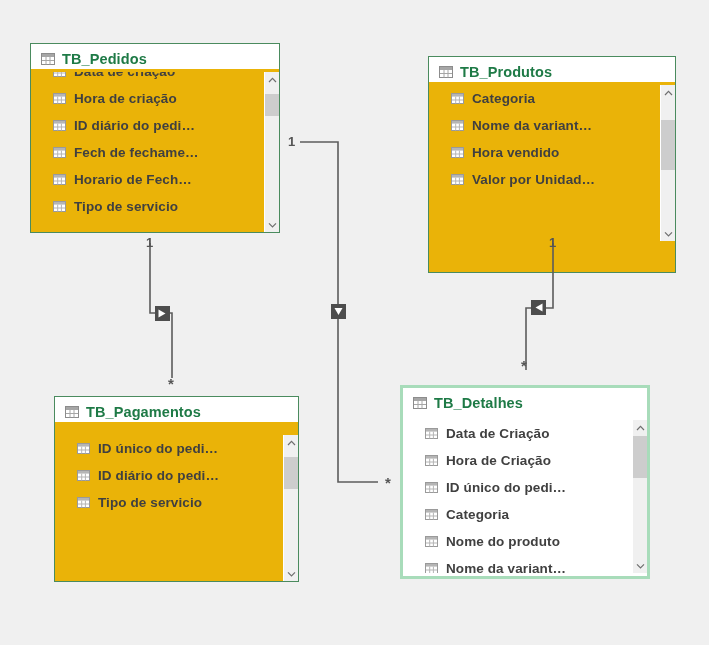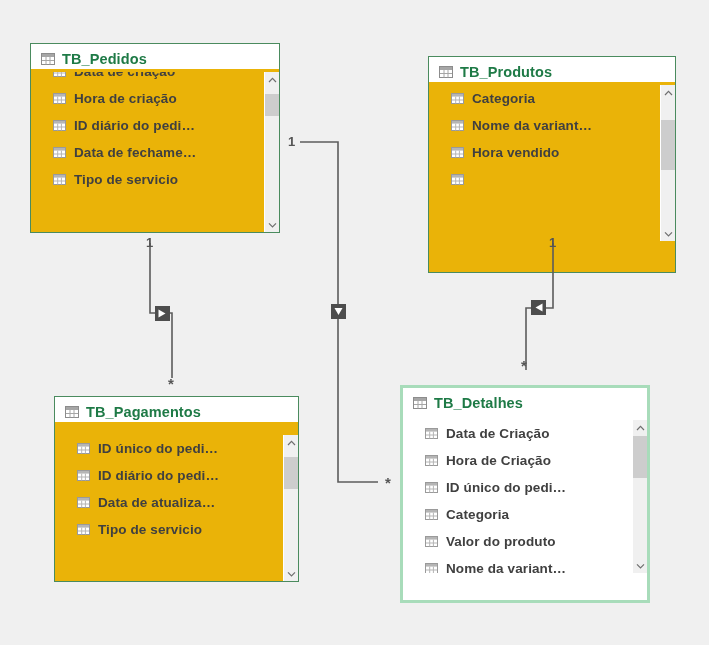--- a/index.html
+++ b/index.html
@@ -188,21 +188,31 @@
           <span class="field-label">ID diário do pedi…</span>
         </div>
         <div class="field-row">
           <svg class="ico-field" viewBox="0 0 13 11">
             <rect x="0.5" y="0.5" width="12" height="10" fill="#ffffff" stroke="#9a9a9a"></rect>
             <rect x="1" y="1" width="11" height="2.6" fill="#b5b5b5"></rect>
             <line x1="1" y1="7" x2="12" y2="7" stroke="#b5b5b5"></line>
             <line x1="4.7" y1="3.6" x2="4.7" y2="10.5" stroke="#b5b5b5"></line>
             <line x1="8.4" y1="3.6" x2="8.4" y2="10.5" stroke="#b5b5b5"></line>
           </svg>
-          <span class="field-label">Data de fechame…</span>
+          <span class="field-label">Fech de fechame…</span>
+        </div>
+        <div class="field-row">
+          <svg class="ico-field" viewBox="0 0 13 11">
+            <rect x="0.5" y="0.5" width="12" height="10" fill="#ffffff" stroke="#9a9a9a"></rect>
+            <rect x="1" y="1" width="11" height="2.6" fill="#b5b5b5"></rect>
+            <line x1="1" y1="7" x2="12" y2="7" stroke="#b5b5b5"></line>
+            <line x1="4.7" y1="3.6" x2="4.7" y2="10.5" stroke="#b5b5b5"></line>
+            <line x1="8.4" y1="3.6" x2="8.4" y2="10.5" stroke="#b5b5b5"></line>
+          </svg>
+          <span class="field-label">Horario de Fech…</span>
         </div>
         <div class="field-row">
           <svg class="ico-field" viewBox="0 0 13 11">
             <rect x="0.5" y="0.5" width="12" height="10" fill="#ffffff" stroke="#9a9a9a"></rect>
             <rect x="1" y="1" width="11" height="2.6" fill="#b5b5b5"></rect>
             <line x1="1" y1="7" x2="12" y2="7" stroke="#b5b5b5"></line>
             <line x1="4.7" y1="3.6" x2="4.7" y2="10.5" stroke="#b5b5b5"></line>
             <line x1="8.4" y1="3.6" x2="8.4" y2="10.5" stroke="#b5b5b5"></line>
           </svg>
           <span class="field-label">Tipo de servicio</span>
@@ -268,20 +278,21 @@
           <span class="field-label">Hora vendido</span>
         </div>
         <div class="field-row">
           <svg class="ico-field" viewBox="0 0 13 11">
             <rect x="0.5" y="0.5" width="12" height="10" fill="#ffffff" stroke="#9a9a9a"></rect>
             <rect x="1" y="1" width="11" height="2.6" fill="#b5b5b5"></rect>
             <line x1="1" y1="7" x2="12" y2="7" stroke="#b5b5b5"></line>
             <line x1="4.7" y1="3.6" x2="4.7" y2="10.5" stroke="#b5b5b5"></line>
             <line x1="8.4" y1="3.6" x2="8.4" y2="10.5" stroke="#b5b5b5"></line>
           </svg>
+          <span class="field-label">Valor por Unidad…</span>
         </div>
       </div>
     </div>
     <div class="sb" style="right:0; top:28px; height:156px;">
       <div class="sb-arrow up">
         <svg width="9" height="6" viewBox="0 0 9 6">
           <polyline points="1,5 4.5,1.3 8,5" fill="none" stroke="#6f6f6f" stroke-width="1.2"></polyline>
         </svg>
       </div>
       <div class="sb-thumb" style="top:35px; height:50px;"></div>
@@ -327,50 +338,40 @@
           <span class="field-label">ID diário do pedi…</span>
         </div>
         <div class="field-row">
           <svg class="ico-field" viewBox="0 0 13 11">
             <rect x="0.5" y="0.5" width="12" height="10" fill="#ffffff" stroke="#9a9a9a"></rect>
             <rect x="1" y="1" width="11" height="2.6" fill="#b5b5b5"></rect>
             <line x1="1" y1="7" x2="12" y2="7" stroke="#b5b5b5"></line>
             <line x1="4.7" y1="3.6" x2="4.7" y2="10.5" stroke="#b5b5b5"></line>
             <line x1="8.4" y1="3.6" x2="8.4" y2="10.5" stroke="#b5b5b5"></line>
           </svg>
-          <span class="field-label">Data de atualiza…</span>
-        </div>
-        <div class="field-row">
-          <svg class="ico-field" viewBox="0 0 13 11">
-            <rect x="0.5" y="0.5" width="12" height="10" fill="#ffffff" stroke="#9a9a9a"></rect>
-            <rect x="1" y="1" width="11" height="2.6" fill="#b5b5b5"></rect>
-            <line x1="1" y1="7" x2="12" y2="7" stroke="#b5b5b5"></line>
-            <line x1="4.7" y1="3.6" x2="4.7" y2="10.5" stroke="#b5b5b5"></line>
-            <line x1="8.4" y1="3.6" x2="8.4" y2="10.5" stroke="#b5b5b5"></line>
-          </svg>
           <span class="field-label">Tipo de servicio</span>
         </div>
       </div>
     </div>
     <div class="sb" style="right:0; top:38px; height:146px;">
       <div class="sb-arrow up">
         <svg width="9" height="6" viewBox="0 0 9 6">
           <polyline points="1,5 4.5,1.3 8,5" fill="none" stroke="#6f6f6f" stroke-width="1.2"></polyline>
         </svg>
       </div>
       <div class="sb-thumb" style="top:22px; height:32px;"></div>
       <div class="sb-arrow down">
         <svg width="9" height="6" viewBox="0 0 9 6">
           <polyline points="1,1.3 4.5,5 8,1.3" fill="none" stroke="#6f6f6f" stroke-width="1.2"></polyline>
         </svg>
       </div>
     </div>
   </div>
 
-  <div class="tbl selected" id="tb-detalhes" style="left:400px; top:385px; width:250px; height:218px;">
+  <div class="tbl selected" id="tb-detalhes" style="left:400px; top:385px; width:250px; height:194px;">
     <div class="tbl-head">
       <svg class="ico-table" viewBox="0 0 14 12">
         <rect x="0.5" y="0.5" width="13" height="11" fill="#ffffff" stroke="#8c8c8c"></rect>
         <rect x="1" y="1" width="12" height="3" fill="#a6a6a6"></rect>
         <line x1="1" y1="7.5" x2="13" y2="7.5" stroke="#a6a6a6"></line>
         <line x1="5" y1="4" x2="5" y2="11.5" stroke="#a6a6a6"></line>
         <line x1="9" y1="4" x2="9" y2="11.5" stroke="#a6a6a6"></line>
       </svg>
       <span class="tbl-title">TB_Detalhes</span>
     </div>
@@ -417,21 +418,21 @@
           <span class="field-label">Categoria</span>
         </div>
         <div class="field-row">
           <svg class="ico-field" viewBox="0 0 13 11">
             <rect x="0.5" y="0.5" width="12" height="10" fill="#ffffff" stroke="#9a9a9a"></rect>
             <rect x="1" y="1" width="11" height="2.6" fill="#b5b5b5"></rect>
             <line x1="1" y1="7" x2="12" y2="7" stroke="#b5b5b5"></line>
             <line x1="4.7" y1="3.6" x2="4.7" y2="10.5" stroke="#b5b5b5"></line>
             <line x1="8.4" y1="3.6" x2="8.4" y2="10.5" stroke="#b5b5b5"></line>
           </svg>
-          <span class="field-label">Valor do produto</span>
+          <span class="field-label">Nome do produto</span>
         </div>
         <div class="field-row">
           <svg class="ico-field" viewBox="0 0 13 11">
             <rect x="0.5" y="0.5" width="12" height="10" fill="#ffffff" stroke="#9a9a9a"></rect>
             <rect x="1" y="1" width="11" height="2.6" fill="#b5b5b5"></rect>
             <line x1="1" y1="7" x2="12" y2="7" stroke="#b5b5b5"></line>
             <line x1="4.7" y1="3.6" x2="4.7" y2="10.5" stroke="#b5b5b5"></line>
             <line x1="8.4" y1="3.6" x2="8.4" y2="10.5" stroke="#b5b5b5"></line>
           </svg>
           <span class="field-label">Nome da variant…</span>

